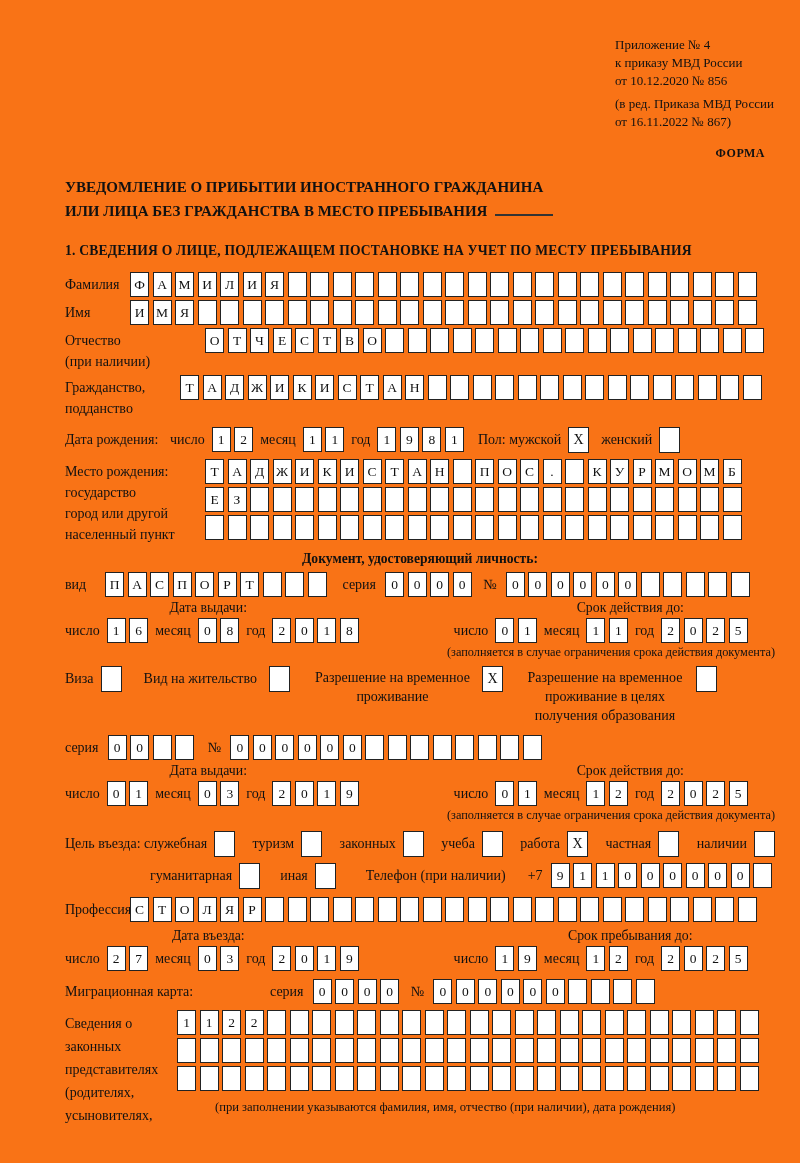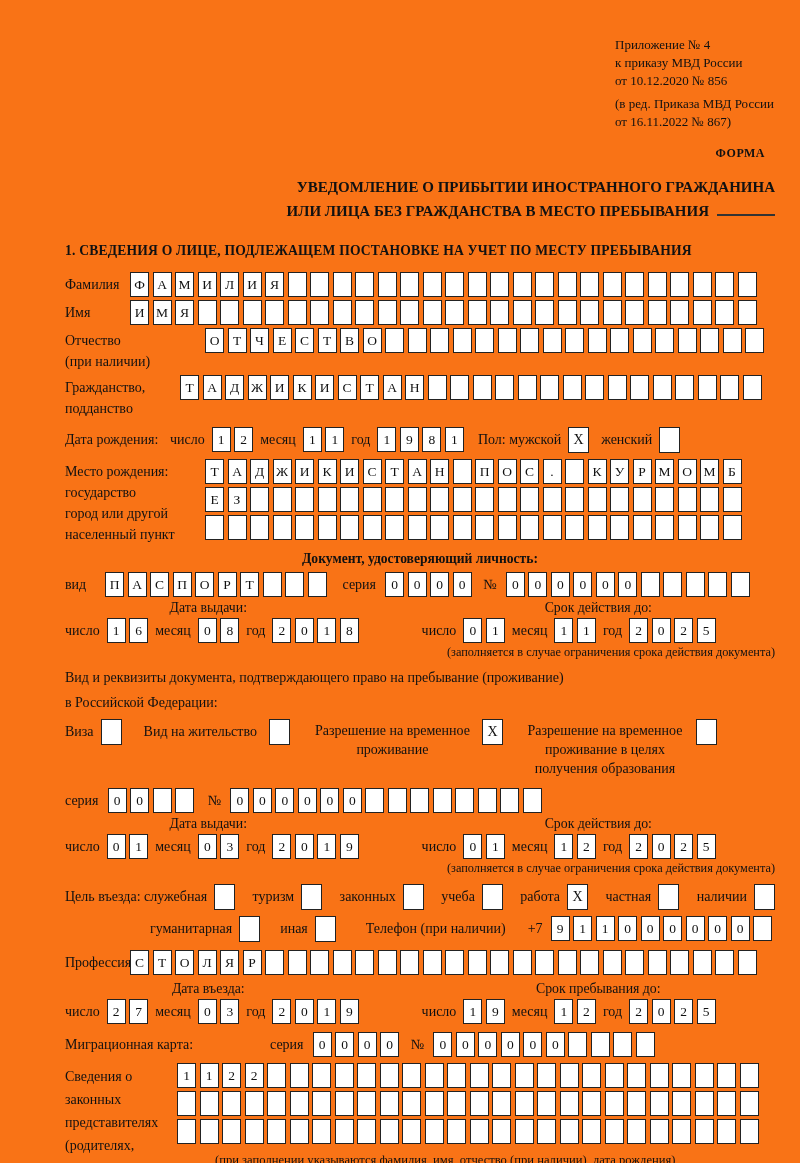--- a/index.html
+++ b/index.html
@@ -6,21 +6,21 @@
   html,body { background:#ffffff; }
   body { font-family:"Liberation Serif","DejaVu Serif",serif; color:#111; }
   .page { width:800px; height:1163px; padding:36px 25px 12px 65px; overflow:hidden; background:#f97316; }
 
   
   .appendix { margin-left:550px; width:200px; font-size:13px; line-height:1.38; }
   .appendix .edition { margin-top:5px; }
   .forma { text-align:right; padding-right:10px; font-weight:bold; font-size:12px; margin-top:15px; letter-spacing:.5px; }
 
   
-  .title { margin-top:14px; text-align:right; font-weight:bold; font-size:15px; line-height:1.62; }
+  .title { margin-top:14px; text-align:left; font-weight:bold; font-size:15px; line-height:1.62; }
   .title-underline { display:inline-block; width:58px; height:13px; border-bottom:2px solid #333; margin-left:8px; }
 
   .section-heading { margin-top:20px; font-weight:bold; font-size:13.6px; letter-spacing:.2px; }
 
   
   .form { margin-top:13px; font-size:14px; }
   .row { display:flex; align-items:flex-start; margin-bottom:3px; }
   .lbl { line-height:25px; }
   .lbl-col { display:flex; flex-direction:column; line-height:21px; padding-top:2px; }
   .cells { display:inline-flex; gap:3.5px; flex-wrap:nowrap; }
@@ -35,21 +35,21 @@
   .w112 { width:112px; flex:0 0 112px; }
   .w115 { width:115px; flex:0 0 115px; }
   .w140 { width:140px; flex:0 0 140px; }
   .w40  { width:40px;  flex:0 0 40px; }
 
   .doc-heading { text-align:center; font-weight:bold; font-size:13.6px; margin:6px 0 5px 0; }
 
   .inline-lbl { line-height:25px; margin:0 7px; }
   .inline-lbl.first { margin-left:0; }
 
-  .dates { display:flex; margin-top:2px; }
+  .dates { display:flex; margin-top:2px;gap:32px; }
   .dates .col-l { width:46%; flex:0 0 46%; }
   .dates .col-r { width:54%; flex:0 0 54%; padding-left:30px; }
   .dates .dhead { text-align:center; font-size:13.8px; margin-bottom:2px; }
   .dates .col-l .dhead { padding-right:40px; }
   .dgroup { display:flex; align-items:flex-start; }
   .note { text-align:right; font-size:12.3px; margin:2px 0 6px 0; }
 
   .intro { font-size:14px; line-height:1.75; margin-top:4px; }
 
   .cbrow { display:flex; align-items:flex-start; margin-top:4px; }
@@ -417,24 +417,20 @@
               <span class="cell">2</span>
               <span class="cell">0</span>
               <span class="cell">2</span>
               <span class="cell">5</span>
             </span>
         </div>
       </div>
     </div>
     <div class="note">(заполняется в случае ограничения срока действия документа)</div>
 
-    <div class="intro">
-      <div>Вид и реквизиты документа, подтверждающего право на пребывание (проживание)</div>
-      <div>в Российской Федерации:</div>
-    </div>
 
     <div class="cbrow">
       <span class="cbitem">
         <span class="lbl">Виза</span>
         <span class="cb"></span>
       </span>
       <span class="cbitem" style="margin-left:22px">
         <span class="lbl" style="margin-right:12px">Вид на жительство</span>
         <span class="cb"></span>
       </span>

